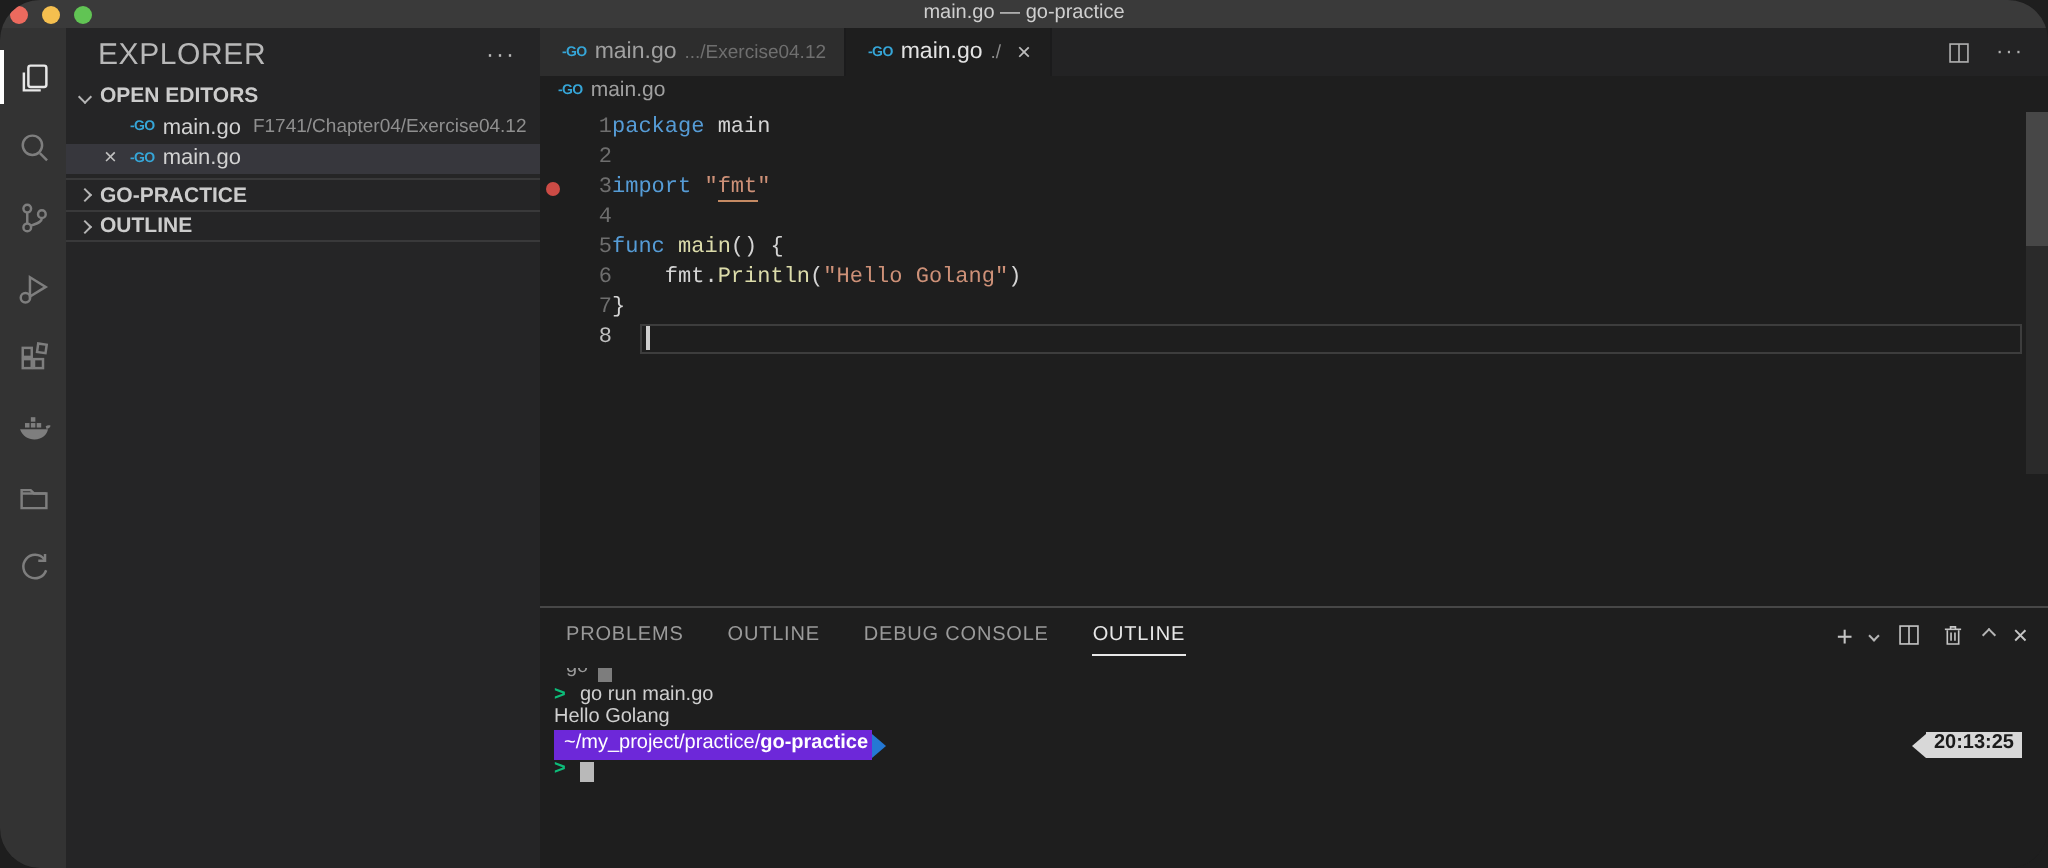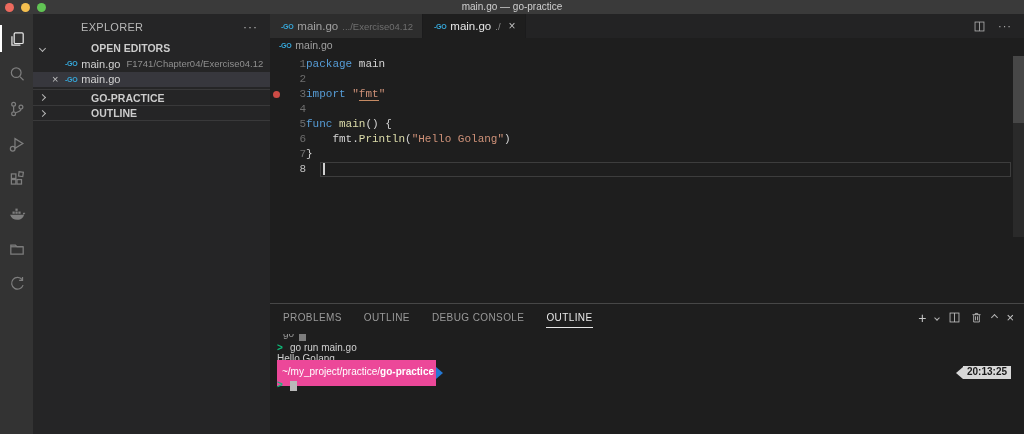--- a/index.html
+++ b/index.html
@@ -1,39 +1,39 @@
 <!DOCTYPE html>
 <html><head>
 <meta charset="utf-8">
 <style>
   html,body{margin:0;padding:0;background:#1e1e1e;}
   *{box-sizing:border-box;}
   .app{position:relative;width:1024px;height:434px;overflow:hidden;background:#1e1e1e;
-       font-family:"Liberation Sans",sans-serif;color:#cccccc;-webkit-user-select:none;}
+       font-family:"Liberation Sans",sans-serif;color:#cccccc;border-radius:20px;-webkit-user-select:none;}
   
   .titlebar{height:14px;background:#3a3a3a;display:flex;align-items:center;position:relative;}
   .lights{display:flex;gap:7px;padding-left:5px;}
   .light{width:9px;height:9px;border-radius:50%;}
   .light.r{background:#ec6a5e}.light.y{background:#f5bf4f}.light.g{background:#61c454}
   .wtitle{position:absolute;left:0;right:0;text-align:center;font-size:10px;color:#cfcfcf;line-height:14px;}
   
   .mainrow{display:flex;height:420px;}
   
   .activitybar{width:33px;background:#333333;display:flex;flex-direction:column;align-items:center;padding-top:7px;}
   .abicon{width:33px;height:35px;display:flex;align-items:center;justify-content:center;position:relative;}
   .abicon svg{width:18px;height:18px;stroke:#7e7e7e;fill:none;stroke-width:1.1;}
   .abicon.active svg{stroke:#e8e8e8;}
   .abicon.active::before{content:"";position:absolute;left:0;top:4px;bottom:4px;width:2px;background:#ffffff;}
   .abicon .filled{fill:#7e7e7e;stroke:none;}
   
   .sidebar{width:237px;background:#252526;font-size:11px;position:relative;}
   .sb-header{display:flex;align-items:center;justify-content:space-between;height:26px;padding:0 12px 0 16px;}
-  .sb-title{font-size:11px;color:#b8b8b8;letter-spacing:.3px;margin-left:32px;}
+  .sb-title{font-size:15px;color:#b8b8b8;letter-spacing:.3px;}
   .sb-more{color:#b8b8b8;font-size:12px;letter-spacing:1px;cursor:pointer;}
-  .sb-section{display:flex;align-items:center;height:16px;padding-left:5px;font-weight:bold;font-size:10.5px;color:#cccccc;gap:41px;}
+  .sb-section{display:flex;align-items:center;height:16px;padding-left:5px;font-weight:bold;font-size:10.5px;color:#cccccc;}
   .sb-section .chev{margin:0 5px 0 2px;}
   .chev{display:inline-block;width:5px;height:5px;border-right:1px solid #b5b5b5;border-bottom:1px solid #b5b5b5;}
   .chev.down{transform:rotate(45deg);}
   .chev.right{transform:rotate(-45deg);}
   .chev.up{transform:rotate(-135deg);}
   .oe-row{display:flex;align-items:center;height:15.5px;padding-left:19px;position:relative;}
   .oe-row.selected{background:#37373d;}
   .oe-close{width:11px;font-size:11px;color:#c0c0c0;margin-right:0;line-height:1;}
   .oe-spacer{width:11px;}
   .goicon{color:#36a6d8;font-weight:bold;font-size:7px;letter-spacing:-.3px;margin:0 4px 0 2px;white-space:nowrap;}
@@ -81,21 +81,21 @@
   .pclose{font-size:13px;line-height:1;}
   
   .terminal{flex:1;font-family:Liberation Sans, sans-serif;font-size:10px;line-height:10.8px;padding:3px 0 0 7px;color:#cfcfcf;}
   .t-partial{height:7px;overflow:hidden;position:relative;}
   .frag{position:absolute;top:-5px;left:6px;color:#9a9a9a;}
   .fragblock{position:absolute;top:-2px;left:22px;width:7px;height:9px;background:#7d7d7d;}
   .t-line{height:11px;display:flex;align-items:center;}
   .tprompt{color:#0dbc79;font-weight:bold;width:7px;flex:none;}
   .tcmd{margin-left:6px;}
   .t-row{height:13px;margin:1px 0;display:flex;align-items:center;padding-right:13px;}
-  .cwd-chip{background:#ec4899;color:#ffffff;height:26px;display:inline-flex;align-items:center;padding:0 2px 0 5px;white-space:pre;}
+  .cwd-chip{background:#6d28d9;color:#ffffff;height:15px;display:inline-flex;align-items:center;padding:0 2px 0 5px;white-space:pre;}
   .cwd-chip b{font-weight:bold;}
   .cwd-arrow{width:0;height:0;border-left:7px solid #2478d4;border-top:6.5px solid transparent;border-bottom:6.5px solid transparent;}
   .t-spacer{flex:1;}
   .time-arrow{width:0;height:0;border-right:7px solid #d8d8d8;border-top:6.5px solid transparent;border-bottom:6.5px solid transparent;}
   .time-chip{background:#d8d8d8;color:#1b1b1b;height:13px;display:inline-flex;align-items:center;padding:0 4px;font-weight:bold;}
   .tcursor{display:inline-block;width:7px;height:10px;background:#b9b9b9;margin-left:6px;}
 </style>
 </head>
 <body>
 

